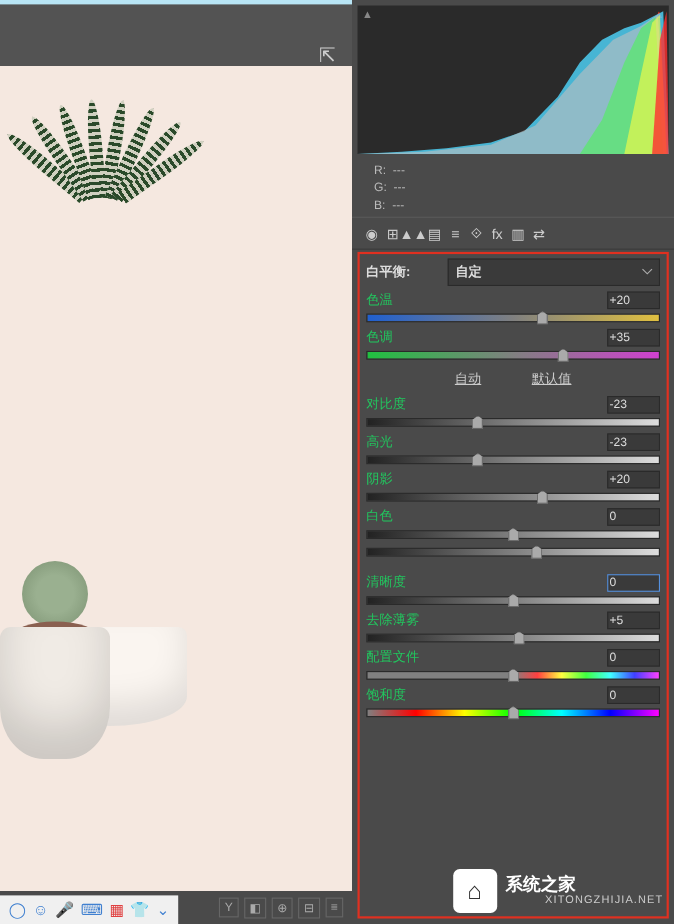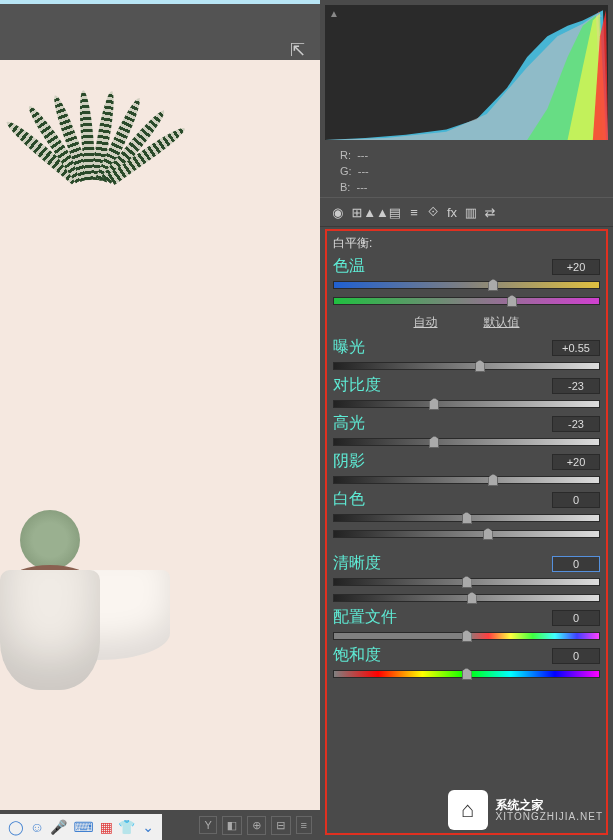--- a/index.html
+++ b/index.html
@@ -28,41 +28,41 @@
 .tool-row span { width: 16px; height: 16px; color: #ccc; font-size: 13px; display: flex; align-items: center; justify-content: center; }
 .basic-header { text-align: center; padding: 6px; font-size: 13px; color: #ddd; border-bottom: 1px solid #3a3a3a; position: relative; }
 .basic-header::after { content: ""; position: absolute; right: 8px; top: 50%; width: 14px; height: 2px; background: #aaa; box-shadow: 0 -4px 0 #aaa, 0 4px 0 #aaa; }
 .profile-row { display: flex; align-items: center; padding: 6px 10px; gap: 8px; }
 .profile-row label { color: #ccc; font-size: 12px; }
 .dropdown { flex: 1; background: #3a3a3a; border: 1px solid #2a2a2a; color: #ddd; padding: 3px 6px; font-size: 12px; position: relative; }
 .dropdown::after { content: "⌵"; position: absolute; right: 6px; top: 2px; color: #aaa; }
 .grid-icon { width: 18px; height: 18px; display: grid; grid-template: repeat(2,1fr)/repeat(2,1fr); gap: 2px; }
 .grid-icon span { background: #ccc; }
 .red-frame { border: 2px solid #e03020; margin: 2px 5px 5px 5px; padding: 4px 6px; flex: 1; overflow-y: auto; }
-.wb-row { display: flex; align-items: center; gap: 24px; margin-bottom: 4px; }
+.wb-row { display: flex; align-items: center; gap: 24px; margin-bottom: 4px; font-weight: bold; }
 .wb-row label { width: 50px; font-size: 12px; }
 .slider-row { margin-bottom: 2px; }
 .slider-header { display: flex; justify-content: space-between; align-items: center; margin-bottom: 1px; }
-.slider-label { font-size: 16px; color: #5eead4; }
-.value-box { width: 48px; background: #3a3a3a; border: 1px solid #2a2a2a; color: #ddd; font-size: 11px; text-align: center; padding: 1px; }
+.slider-label { font-size: 12px; color: #22c55e; }
+.value-box { width: 48px; background: #3a3a3a; border: 1px solid #2a2a2a; color: #ddd; font-size: 11px; padding: 1px; }
 .value-box.active { border: 1px solid #5590dd; }
 .slider-track { height: 14px; position: relative; display: flex; align-items: center; }
 .track-bar { height: 8px; width: 100%; border: 1px solid #2a2a2a; }
 .track-gray { background: linear-gradient(to right, #222, #ddd); }
 .track-temp { background: linear-gradient(to right, #2060d0, #808080, #e0c040); }
 .track-tint { background: linear-gradient(to right, #20c040, #808080, #d040d0); }
 .track-sat { background: linear-gradient(to right, #808080, #ff0000, #ffff00, #00ff00, #00ffff, #0000ff, #ff00ff); }
 .track-vib { background: linear-gradient(to right, #808080 50%, #ff4040, #ffff40, #40ff40, #40ffff, #4040ff, #ff40ff); }
 .handle { position: absolute; width: 10px; height: 12px; background: #aaa; border: 1px solid #666; transform: translateX(-50%); clip-path: polygon(50% 0, 100% 30%, 100% 100%, 0 100%, 0 30%); }
 .action-row { display: flex; justify-content: center; gap: 46px; margin: 6px 0; }
 .action-row span { color: #ccc; font-size: 12px; text-decoration: underline; cursor: pointer; }
 .watermark { position: absolute; bottom: 10px; right: 10px; display: flex; align-items: center; gap: 8px; color: #fff; }
 .wm-icon { width: 40px; height: 40px; background: #fff; border-radius: 6px; display: flex; align-items: center; justify-content: center; font-size: 22px; color: #333; }
-.wm-text { font-size: 12px; font-weight: bold; line-height: 1; font-family: Liberation Serif, serif; }
-.wm-sub { font-size: 10px; color: #ccc; letter-spacing: 1px; }
+.wm-text { font-size: 16px; font-weight: bold; line-height: 1; font-family: Liberation Serif, serif; }
+.wm-sub { font-size: 10px; color: #ccc; letter-spacing: 1px; margin-left: 36px; }
 .taskbar { position: absolute; bottom: 0; left: 0; height: 26px; background: #f0f0f0; display: flex; align-items: center; gap: 6px; padding: 0 8px; }
 .taskbar span { color: #4080d0; font-size: 14px; }
 </style>
 </head>
 <body>
 
 <div class="viewport">
   <div class="left-panel">
     <div class="left-top">
       <span class="export-icon">⇱</span>
@@ -119,55 +119,50 @@
       <span>≡</span>
       <span>⟐</span>
       <span>fx</span>
       <span>▥</span>
       <span>⇄</span>
     </div>
 
     <div class="red-frame">
       <div class="wb-row">
         <label>白平衡:</label>
+        <div class="dropdown">自定</div>
       </div>
 
       <div class="slider-row">
         <div class="slider-header">
           <span class="slider-label">色温</span>
           <input class="value-box" value="+20" style="">
         </div>
         <div class="slider-track">
           <div class="track-bar track-temp"></div>
           <div class="handle" style="left:60%"></div>
         </div>
       </div>
 
       <div class="slider-row">
+        <div class="slider-header">
+          <span class="slider-label">色调</span>
+          <input class="value-box" value="+35" style="">
+        </div>
         <div class="slider-track">
           <div class="track-bar track-tint"></div>
           <div class="handle" style="left:67%"></div>
         </div>
       </div>
 
       <div class="action-row">
         <span>自动</span>
         <span>默认值</span>
       </div>
 
-      <div class="slider-row">
-        <div class="slider-header">
-          <span class="slider-label">曝光</span>
-          <input class="value-box" value="+0.55" style="">
-        </div>
-        <div class="slider-track">
-            <div class="track-bar track-gray"></div>
-            <div class="handle" style="left:55%"></div>
-          </div>
-      </div>
 
       <div class="slider-row">
         <div class="slider-header">
           <span class="slider-label">对比度</span>
           <input class="value-box" value="-23" style="">
         </div>
         <div class="slider-track">
             <div class="track-bar track-gray"></div>
             <div class="handle" style="left:38%"></div>
           </div>
@@ -220,20 +215,24 @@
           <span class="slider-label">清晰度</span>
           <input class="value-box active" value="0" style="">
         </div>
         <div class="slider-track">
             <div class="track-bar track-gray"></div>
             <div class="handle" style="left:50%"></div>
           </div>
       </div>
 
       <div class="slider-row">
+        <div class="slider-header">
+          <span class="slider-label">去除薄雾</span>
+          <input class="value-box" value="+5" style="">
+        </div>
         <div class="slider-track">
             <div class="track-bar track-gray"></div>
             <div class="handle" style="left:52%"></div>
           </div>
       </div>
 
       <div class="slider-row">
         <div class="slider-header">
           <span class="slider-label">配置文件</span>
           <input class="value-box" value="0" style="">

